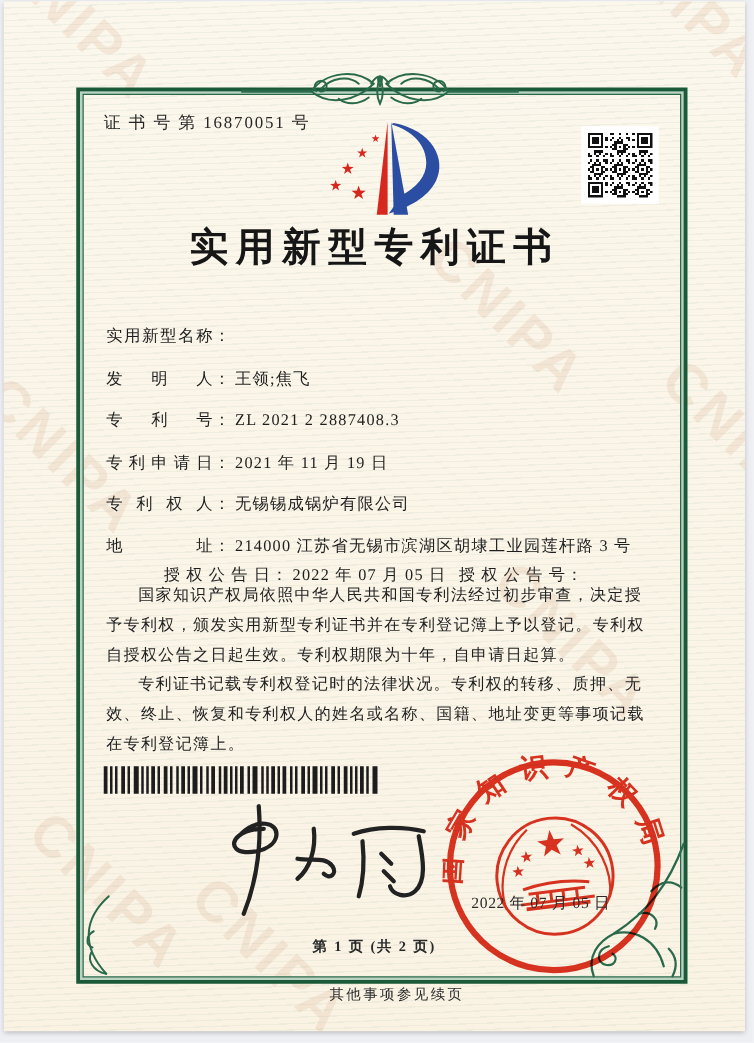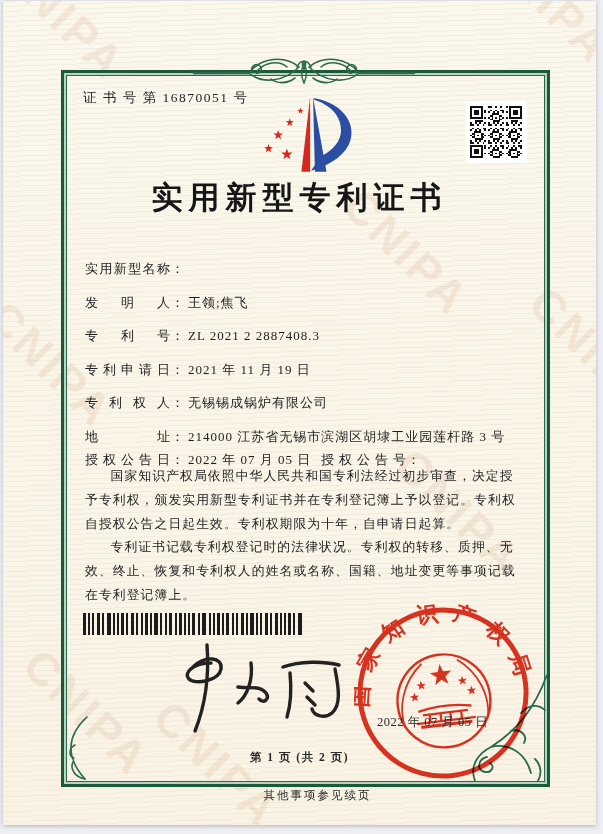--- a/index.html
+++ b/index.html
@@ -13,21 +13,21 @@
   .certno{left:80px;top:88px;font-size:13.5px;letter-spacing:1.5px;color:#262626;z-index:3;}
   .logo{left:252px;top:90px;width:116px;height:92px;z-index:3;}
   .qr-box{left:462px;top:100px;width:62px;height:62px;background:#fff;z-index:3;}
   .qr-box svg{position:absolute;inset:5px;}
   .title{left:0;right:0;top:176px;text-align:center;font-size:31px;font-weight:700;letter-spacing:6px;color:#161616;z-index:3;}
   .fields{left:82px;top:259px;width:442px;z-index:3;}
   .frow{display:flex;align-items:baseline;height:33.5px;font-size:13px;color:#1e1e1e;}
   .flabel{display:inline-block;width:86px;text-align:justify;text-align-last:justify;letter-spacing:1px;}
   .fcolon{margin:0 4px 0 0;}
   .fvalue{letter-spacing:1px;}
-  .gpair1{display:flex;align-items:baseline;width:236px;}
+  .gpair1{display:flex;align-items:baseline;width:236px;margin-left:46px;}
   .paras{left:82px;top:464px;width:441px;z-index:3;font-size:12.8px;line-height:1.86;letter-spacing:1.1px;color:#1f1f1f;}
   .paras p{margin:0;text-indent:2em;}
   .barcode{left:80px;top:612px;height:22px;display:flex;align-items:stretch;z-index:3;}
   .barcode div{background:#1c1c1c;height:100%;}
   .director{left:88px;top:659px;font-family:"Liberation Sans",sans-serif;font-weight:700;font-size:14px;letter-spacing:3px;color:#2a2a2a;line-height:33px;z-index:3;}
   .sig{left:150px;top:636px;width:200px;height:102px;z-index:3;}
   .seal{left:351px;top:603px;width:178px;height:178px;z-index:4;mix-blend-mode:multiply;opacity:.95;}
   .seal-date{left:374px;top:713px;font-size:12.5px;letter-spacing:.5px;color:#2b2b2b;z-index:5;}
   .pageinfo{left:0;right:0;top:749px;text-align:center;font-size:11.5px;letter-spacing:1.5px;color:#2a2a2a;z-index:3;font-weight:bold;}
   .footnote{left:0;right:0;top:787px;text-align:center;font-size:11.5px;letter-spacing:2px;color:#2a2a2a;z-index:3;margin-left:36px;}

